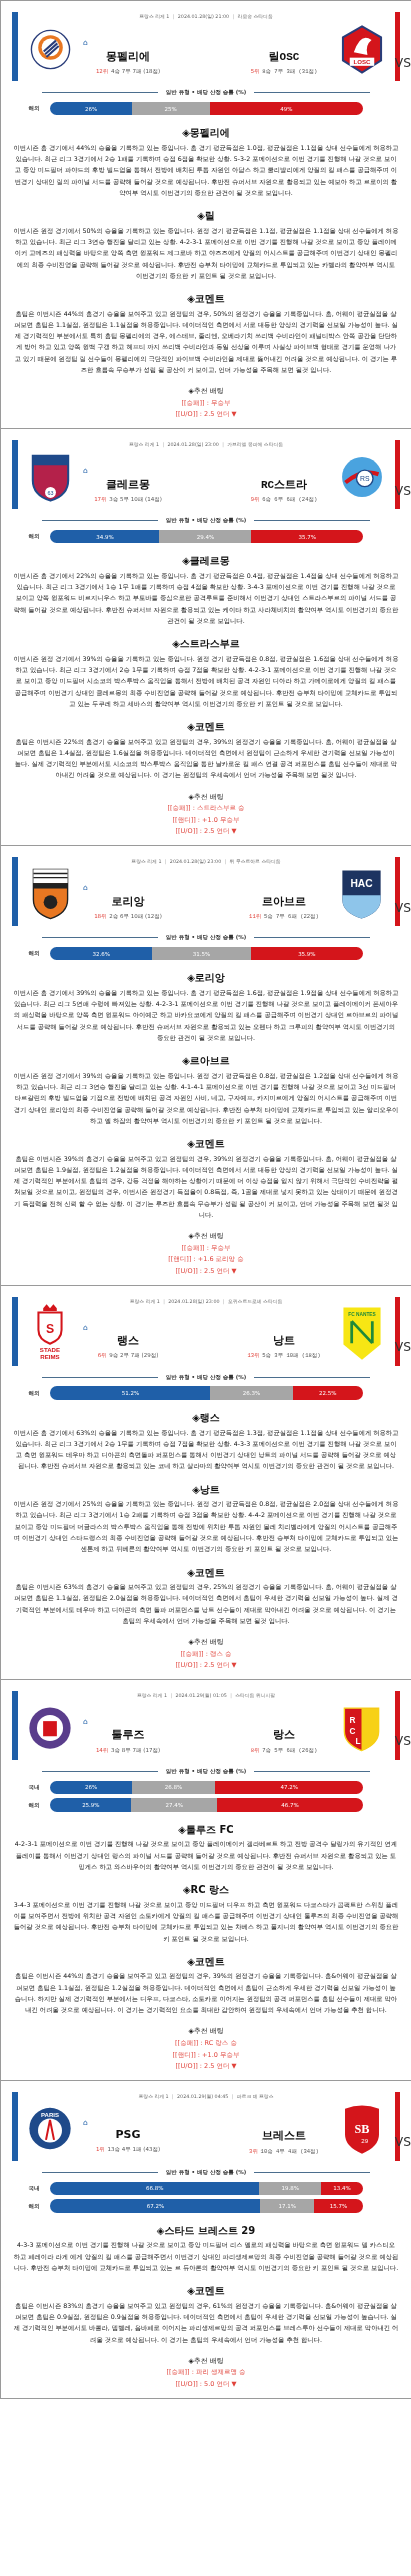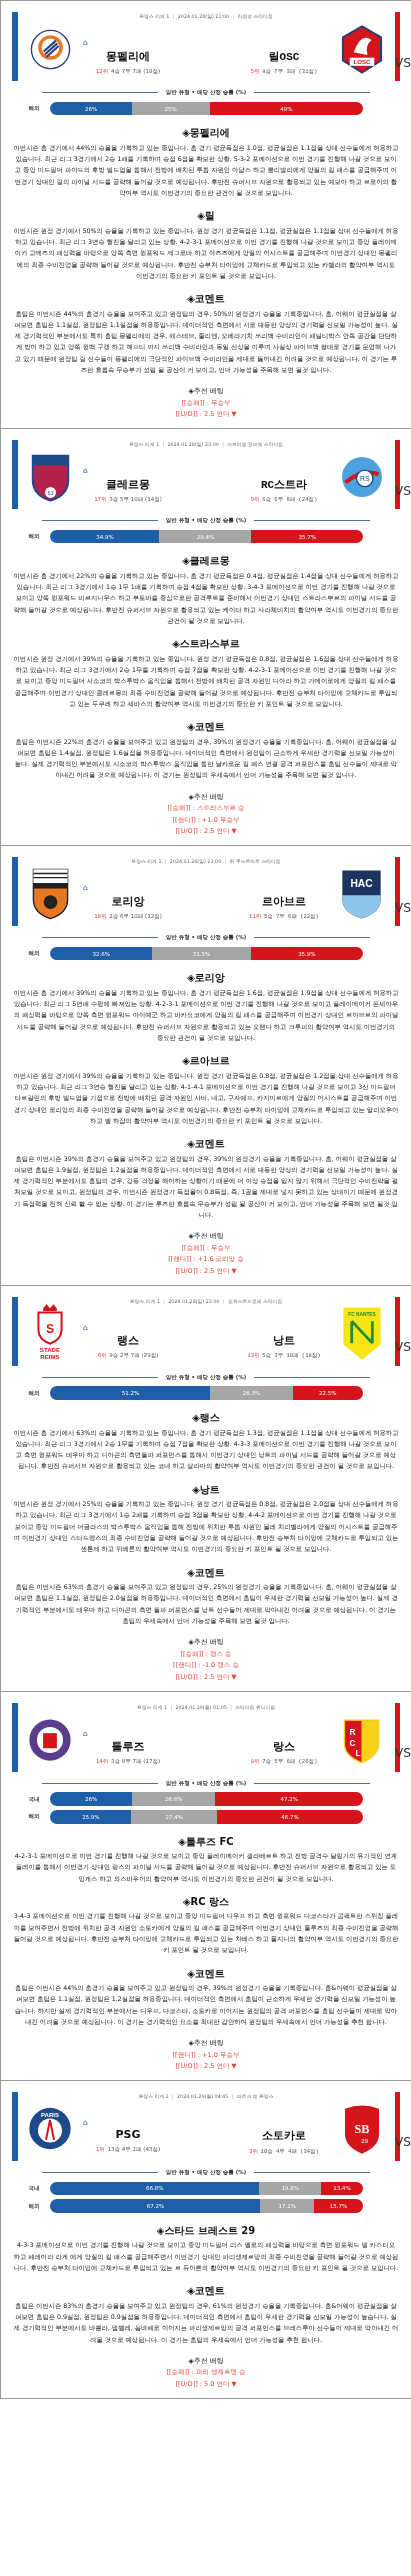--- a/index.html
+++ b/index.html
@@ -322,21 +322,20 @@
         </div>
         <div class="sec">
           <h3>◈코멘트</h3>
                    <p>홈팀은 이번시즌 63%의 홈경기 승율을 보여주고 있고 원정팀의 경우, 25%의 원정경기 승율을 기록중입니다. 홈, 어웨이 평균실점을 살펴보면 홈팀은 1.1실점, 원정팀은 2.0실점을 허용중입니다. 데이터적인 측면에서 홈팀이 우세한 경기력을 선보일 가능성이 높다. 실제 경기력적인 부분에서도 테우마 하고 디아콘의 측면 돌파 퍼포먼스를 낭트 선수들이 제대로 막아내긴 어려울 것으로 예상됩니다. 이 경기는 홈팀의 우세속에서 언더 가능성을 주목해 보면 될것 입니다.</p>
         </div>
       </div>
     <div class="bet">
       <h3>◈추천 배팅</h3>
       <div class="bet-lines">
           <div class="line">[[승패]] : 랭스 승</div>
-          <div class="line">[[핸디]] : -1.0 랭스 승</div>
           <div class="line">[[U/O]] : 2.5 언더 ▼</div>
         </div>
     </div>
   </div>
 
   <div class="match">
     <div class="hdr">
       <div class="stripe-l"></div>
       <div class="stripe-r"></div>
       <div class="meta">
@@ -402,20 +401,21 @@
                    <p>3-4-3 포메이션으로 이번 경기를 진행해 나갈 것으로 보이고 중앙 미드필더 디우프 하고 측면 윙포워드 다코스타가 콤팩트한 스위칭 플레이를 보여주면서 전방에 위치한 공격 자원인 소토카에게 양질의 킬 패스를 공급해주며 이번경기 상대인 툴루즈의 최종 수비진영을 공략해 들어갈 것으로 예상됩니다. 후반전 승부처 타이밍에 교체카드로 투입되고 있는 차베스 하고 풀지니의 활약여부 역시도 이번경기의 중요한 키 포인트 될 것으로 보입니다.</p>
         </div>
         <div class="sec">
           <h3>◈코멘트</h3>
                    <p>홈팀은 이번시즌 44%의 홈경기 승율을 보여주고 있고 원정팀의 경우, 39%의 원정경기 승율을 기록중입니다. 홈&amp;어웨이 평균실점을 살펴보면 홈팀은 1.1실점, 원정팀은 1.2실점을 허용중입니다. 데이터적인 측면에서 홈팀이 근소하게 우세한 경기력을 선보일 가능성이 높습니다. 하지만 실제 경기력적인 부분에서는 디우프, 다코스타, 소토카로 이어지는 원정팀의 공격 퍼포먼스를 홈팀 선수들이 제대로 막아내긴 어려울 것으로 예상됩니다. 이 경기는 경기력적인 요소를 최대한 감안하여 원정팀의 우세속에서 언더 가능성을 추천 합니다.</p>
         </div>
       </div>
     <div class="bet">
       <h3>◈추천 배팅</h3>
       <div class="bet-lines">
+          <div class="line">[[승패]] : RC 랑스 승</div>
           <div class="line">[[핸디]] : +1.0 무승부</div>
           <div class="line">[[U/O]] : 2.5 언더 ▼</div>
         </div>
     </div>
   </div>
 
   <div class="match">
     <div class="hdr">
       <div class="stripe-l"></div>
       <div class="stripe-r"></div>
@@ -430,21 +430,21 @@
             <text x="33" y="16" font-size="9" text-anchor="middle" fill="#fff" font-family="Liberation Sans, sans-serif" font-weight="bold">PARIS</text>
           </svg>
         </div>
       <div class="home">⌂</div>
       <div class="team l">
         <div class="name">PSG</div>
         <div class="rec"><span class="rank">1위</span><span>13승 4무 1패 (43점)</span></div>
       </div>
       <div class="vs">VS</div>
       <div class="team r">
-        <div class="name">소토카로</div>
+        <div class="name">브레스트</div>
         <div class="rec"><span class="rank">3위</span><span>10승 4무 4패 (34점)</span></div>
       </div>
       <div class="logo r">
           <svg width="40" height="53" viewBox="0 0 58 78">
             <path d="M4 10 Q29 0 54 10 V48 Q54 66 29 76 Q4 66 4 48 Z" fill="#d4151b"></path>
             <text x="29" y="46" font-size="18" text-anchor="middle" fill="#fff" font-family="Liberation Serif, serif" font-weight="bold">SB</text>
             <text x="33" y="60" font-size="9" text-anchor="middle" fill="#fff" font-family="Liberation Sans, sans-serif">29</text>
           </svg>
         </div>
     </div>

